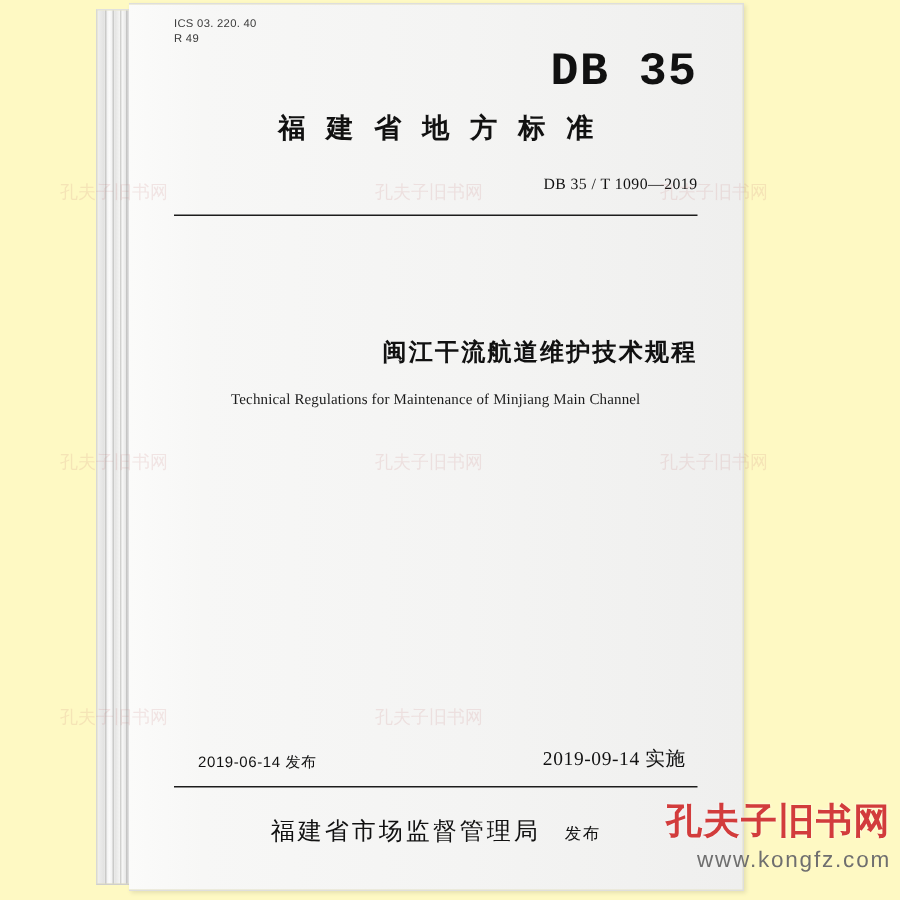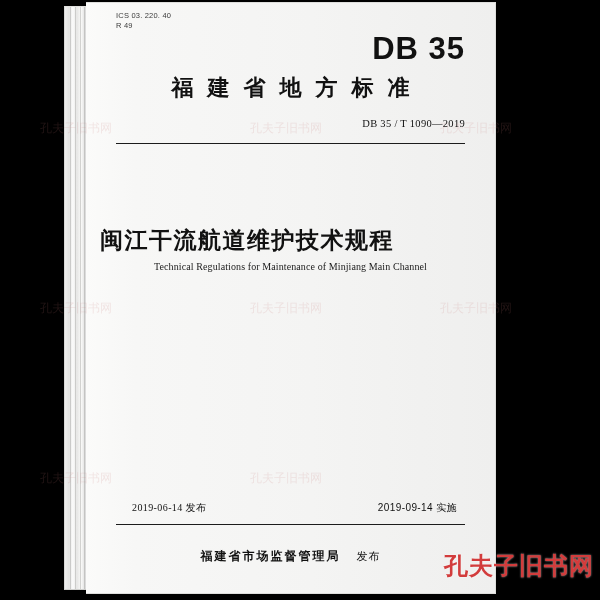--- a/index.html
+++ b/index.html
@@ -11,21 +11,21 @@
     height: 600px;
     background: #ffffff;
     font-family: "Liberation Sans", sans-serif;
     overflow: hidden;
   }
 
   #scene {
     position: relative;
     width: 600px;
     height: 600px;
-    background: #000000;
+    background: #fef9c3;
   }
 
   
   .book {
     position: absolute;
     left: 64px;
     top: 2px;
     width: 432px;
     height: 592px;
   }
@@ -87,31 +87,31 @@
 
   
   .db-mark {
     position: absolute;
     right: 30px;
     top: 28px;
     font-size: 31px;
     font-weight: bold;
     color: #111111;
     letter-spacing: 1px;
-    font-family: Liberation Sans, sans-serif;
+    font-family: Liberation Mono, monospace;
   }
 
   
   .std-title {
     position: absolute;
     left: 30px;
     right: 30px;
     top: 70px;
     text-align: center;
-    font-size: 22px;
+    font-size: 18px;
     font-weight: bold;
     color: #111111;
     letter-spacing: 14px;
     text-indent: 14px;
     font-family: "DejaVu Sans", sans-serif;
   }
 
   
   .std-number {
     position: absolute;
@@ -129,25 +129,25 @@
     left: 30px;
     right: 30px;
     top: 140px;
     height: 1px;
     background: #1c1c1c;
   }
 
   
   .doc-title-cn {
     position: absolute;
-    left: 14px;
+    left: 30px;
     right: 30px;
     top: 222px;
-    text-align: left;
-    font-size: 23px;
+    text-align: right;
+    font-size: 16px;
     font-weight: bold;
     color: #111111;
     letter-spacing: 1.5px;
     font-family: "DejaVu Sans", sans-serif;
   }
 
   
   .doc-title-en {
     position: absolute;
     left: 26px;
@@ -161,30 +161,30 @@
   }
 
   
   .date-left {
     position: absolute;
     left: 46px;
     bottom: 78px;
     font-size: 10px;
     color: #111111;
     letter-spacing: 0.4px;
-    font-family: Liberation Serif, serif;
+    font-family: Liberation Sans, sans-serif;
   }
   .date-right {
     position: absolute;
     right: 38px;
     bottom: 78px;
-    font-size: 10px;
+    font-size: 13px;
     color: #111111;
     letter-spacing: 0.4px;
-    font-family: Liberation Sans, sans-serif;
+    font-family: Liberation Serif, serif;
   }
 
   
   .rule-bottom {
     position: absolute;
     left: 30px;
     right: 30px;
     bottom: 68px;
     height: 1px;
     background: #1c1c1c;
@@ -194,22 +194,22 @@
   .publisher {
     position: absolute;
     left: 30px;
     right: 30px;
     bottom: 28px;
     text-align: center;
     color: #111111;
     font-family: "DejaVu Sans", sans-serif;
   }
   .publisher .pub-name {
-    font-size: 12px;
-    font-weight: bold;
+    font-size: 16px;
+    font-weight: normal;
     letter-spacing: 2px;
   }
   .publisher .pub-verb {
     font-size: 11px;
     letter-spacing: 1px;
     margin-left: 16px;
   }
 
   
   .watermark {
@@ -298,15 +298,16 @@
   <div class="wm-tile" style="left:250px; top:120px;">孔夫子旧书网</div>
   <div class="wm-tile" style="left:440px; top:120px;">孔夫子旧书网</div>
   <div class="wm-tile" style="left:40px;  top:300px;">孔夫子旧书网</div>
   <div class="wm-tile" style="left:250px; top:300px;">孔夫子旧书网</div>
   <div class="wm-tile" style="left:440px; top:300px;">孔夫子旧书网</div>
   <div class="wm-tile" style="left:40px;  top:470px;">孔夫子旧书网</div>
   <div class="wm-tile" style="left:250px; top:470px;">孔夫子旧书网</div>
 
   <div class="watermark">
     <div class="wm-main">孔夫子旧书网</div>
+    <div class="wm-sub">www.kongfz.com</div>
   </div>
 
 </div>
 
 </body></html>

